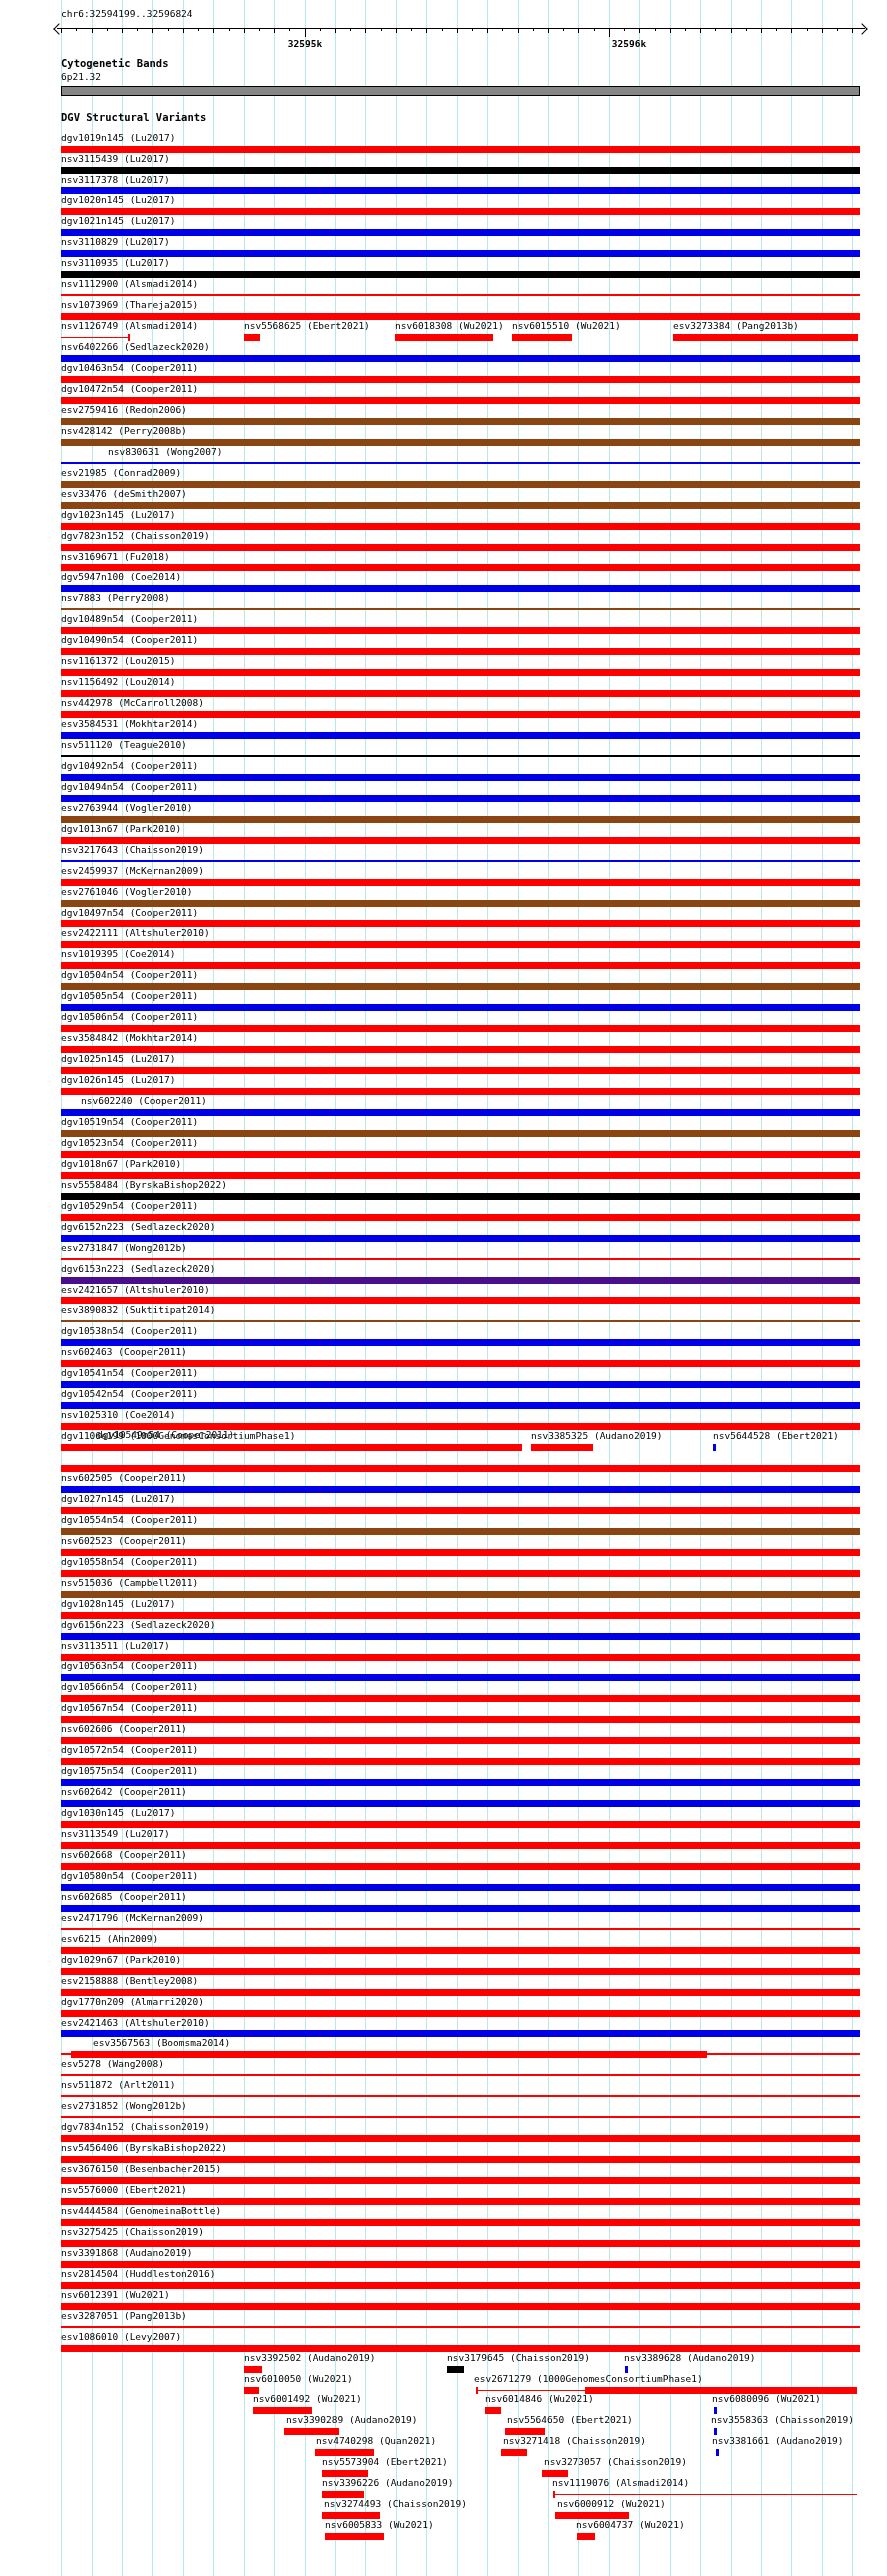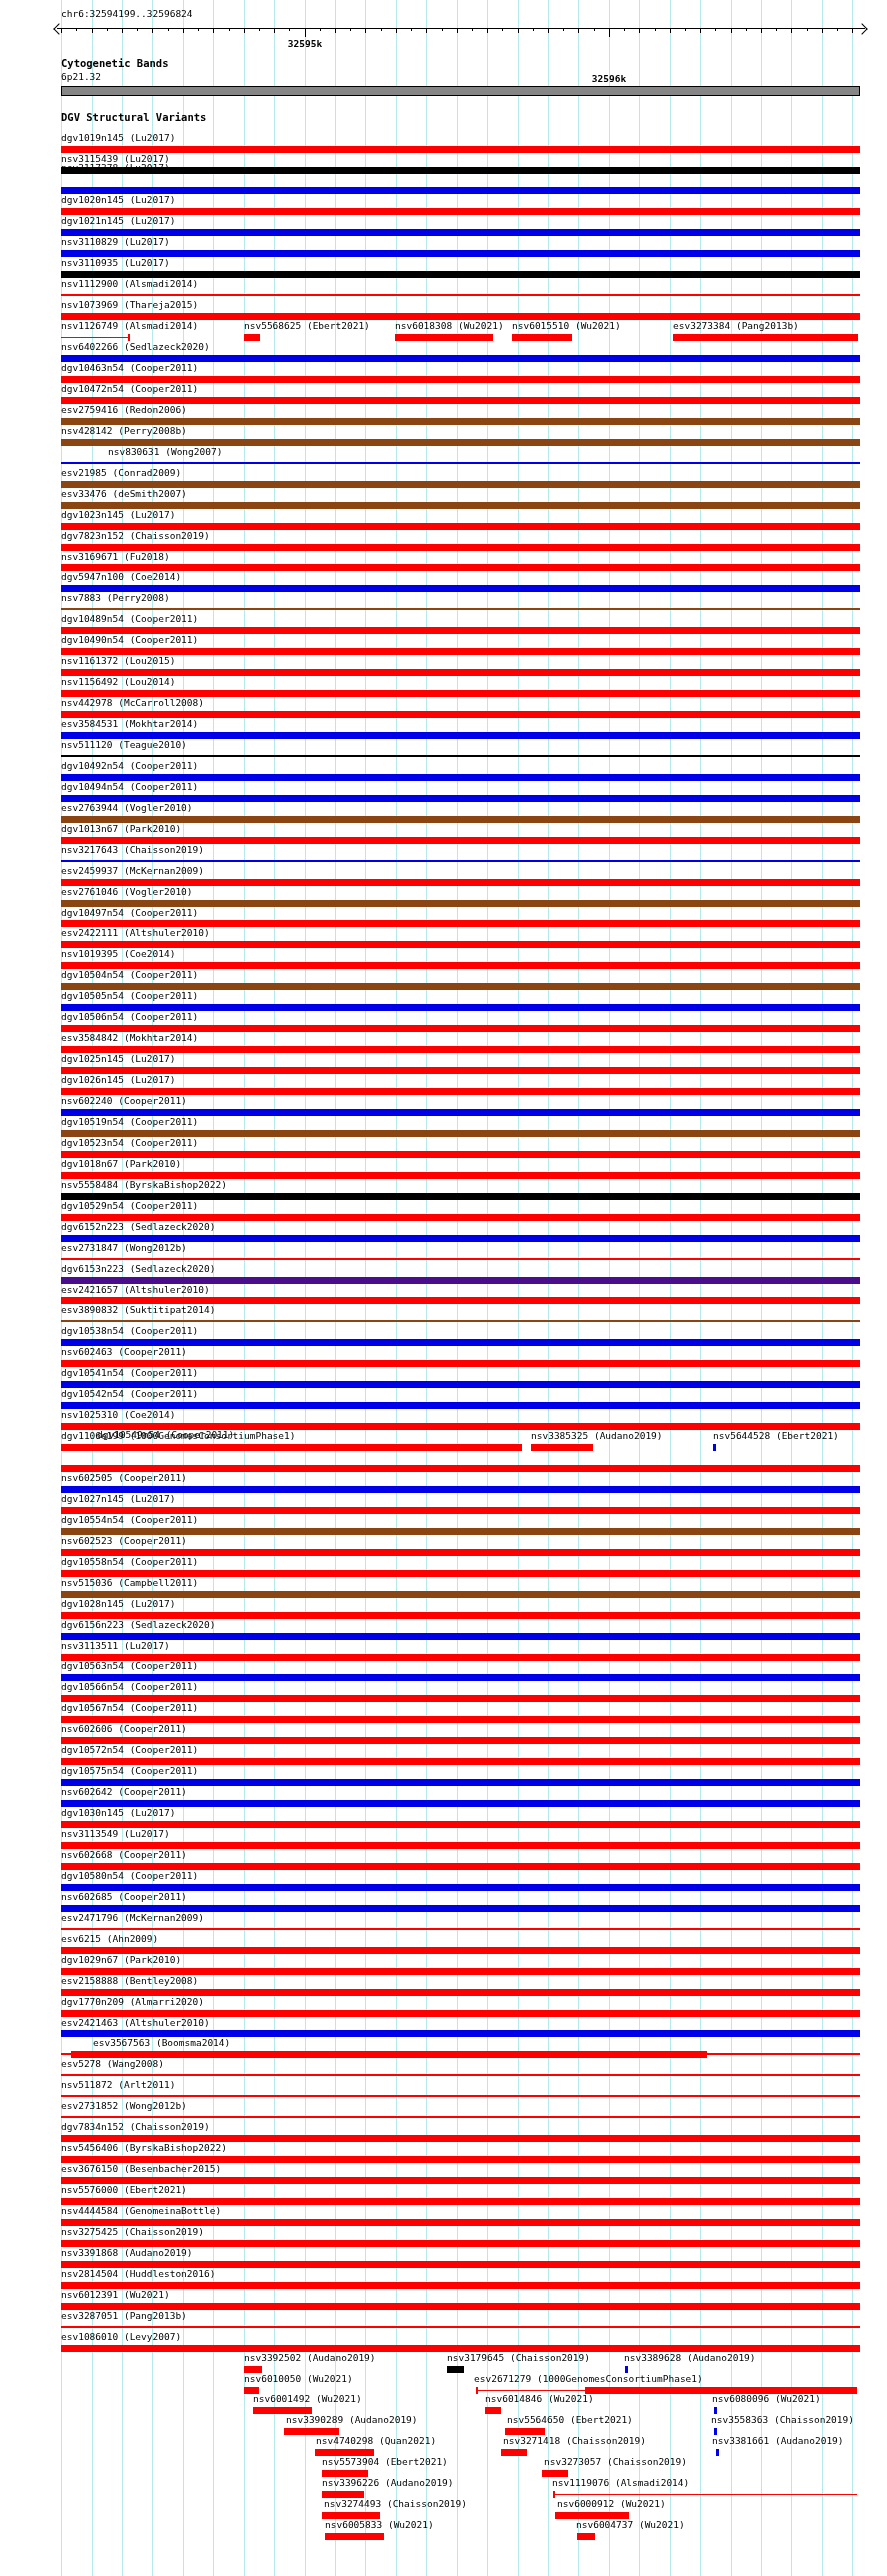--- a/index.html
+++ b/index.html
@@ -110,36 +110,36 @@
         <div class="rtick" style="left: 761px; top: 28px; height: 5px;"></div>
         <div class="rtick" style="left: 776px; top: 28px; height: 3px;"></div>
         <div class="rtick" style="left: 791px; top: 28px; height: 5px;"></div>
         <div class="rtick" style="left: 807px; top: 28px; height: 3px;"></div>
         <div class="rtick" style="left: 822px; top: 28px; height: 5px;"></div>
         <div class="rtick" style="left: 837px; top: 28px; height: 3px;"></div>
         <div class="rtick" style="left: 852px; top: 28px; height: 5px;"></div>
       </div>
     <div id="ruler-labels">
         <div class="ticklbl" style="left: 305px; top: 38px;">32595k</div>
-        <div class="ticklbl" style="left: 609px; top: 38px; margin-top: 35px;">32596k</div>
+        <div class="ticklbl" style="left: 629px; top: 38px;">32596k</div>
       </div>
   </div>
 
   <div class="lbl bold" style="left:61px;top:58px;">Cytogenetic Bands</div>
   <div class="lbl" style="left:61px;top:71px;">6p21.32</div>
   <div id="cytoband" style="left: 61px; top: 86px; width: 797px; height: 8px; background: rgb(134, 134, 134);"></div>
 
   <div class="lbl bold" style="left:61px;top:112px;">DGV Structural Variants</div>
 
   <div id="rows">
       <div class="lbl" style="left: 61px; top: 132px;">dgv1019n145 (Lu2017)</div>
       <div class="bar" style="left: 61px; top: 146px; width: 799px; background: rgb(255, 0, 0);"></div>
       <div class="lbl" style="left: 61px; top: 153px;">nsv3115439 (Lu2017)</div>
       <div class="bar" style="left: 61px; top: 167px; width: 799px; background: rgb(0, 0, 0);"></div>
-      <div class="lbl" style="left: 61px; top: 162px;">nsv3117378 (Lu2017)</div>
+      <div class="lbl" style="left: 61px; top: 174px;">nsv3117378 (Lu2017)</div>
       <div class="bar" style="left: 61px; top: 187px; width: 799px; background: rgb(0, 0, 232);"></div>
       <div class="lbl" style="left: 61px; top: 194px;">dgv1020n145 (Lu2017)</div>
       <div class="bar" style="left: 61px; top: 208px; width: 799px; background: rgb(255, 0, 0);"></div>
       <div class="lbl" style="left: 61px; top: 215px;">dgv1021n145 (Lu2017)</div>
       <div class="bar" style="left: 61px; top: 229px; width: 799px; background: rgb(0, 0, 232);"></div>
       <div class="lbl" style="left: 61px; top: 236px;">nsv3110829 (Lu2017)</div>
       <div class="bar" style="left: 61px; top: 250px; width: 799px; background: rgb(0, 0, 232);"></div>
       <div class="lbl" style="left: 61px; top: 257px;">nsv3110935 (Lu2017)</div>
       <div class="bar" style="left: 61px; top: 271px; width: 799px; background: rgb(0, 0, 0);"></div>
       <div class="lbl" style="left: 61px; top: 278px;">nsv1112900 (Alsmadi2014)</div>
@@ -222,21 +222,21 @@
       <div class="lbl" style="left: 61px; top: 990px;">dgv10505n54 (Cooper2011)</div>
       <div class="bar" style="left: 61px; top: 1004px; width: 799px; background: rgb(0, 0, 232);"></div>
       <div class="lbl" style="left: 61px; top: 1011px;">dgv10506n54 (Cooper2011)</div>
       <div class="bar" style="left: 61px; top: 1025px; width: 799px; background: rgb(255, 0, 0);"></div>
       <div class="lbl" style="left: 61px; top: 1032px;">esv3584842 (Mokhtar2014)</div>
       <div class="bar" style="left: 61px; top: 1046px; width: 799px; background: rgb(255, 0, 0);"></div>
       <div class="lbl" style="left: 61px; top: 1053px;">dgv1025n145 (Lu2017)</div>
       <div class="bar" style="left: 61px; top: 1067px; width: 799px; background: rgb(255, 0, 0);"></div>
       <div class="lbl" style="left: 61px; top: 1074px;">dgv1026n145 (Lu2017)</div>
       <div class="bar" style="left: 61px; top: 1088px; width: 799px; background: rgb(255, 0, 0);"></div>
-      <div class="lbl" style="left: 61px; top: 1095px;">nsv602240 (Cooper2011)</div>
+      <div class="lbl" style="left: 61px; top: 1095px; padding-left: 20px;">nsv602240 (Cooper2011)</div>
       <div class="bar" style="left: 61px; top: 1109px; width: 799px; background: rgb(0, 0, 232);"></div>
       <div class="lbl" style="left: 61px; top: 1116px;">dgv10519n54 (Cooper2011)</div>
       <div class="bar" style="left: 61px; top: 1130px; width: 799px; background: rgb(139, 69, 19);"></div>
       <div class="lbl" style="left: 61px; top: 1137px;">dgv10523n54 (Cooper2011)</div>
       <div class="bar" style="left: 61px; top: 1151px; width: 799px; background: rgb(255, 0, 0);"></div>
       <div class="lbl" style="left: 61px; top: 1158px;">dgv1018n67 (Park2010)</div>
       <div class="bar" style="left: 61px; top: 1172px; width: 799px; background: rgb(255, 0, 0);"></div>
       <div class="lbl" style="left: 61px; top: 1179px;">nsv5558484 (ByrskaBishop2022)</div>
       <div class="bar" style="left: 61px; top: 1193px; width: 799px; background: rgb(0, 0, 0);"></div>
       <div class="lbl" style="left: 61px; top: 1200px;">dgv10529n54 (Cooper2011)</div>

